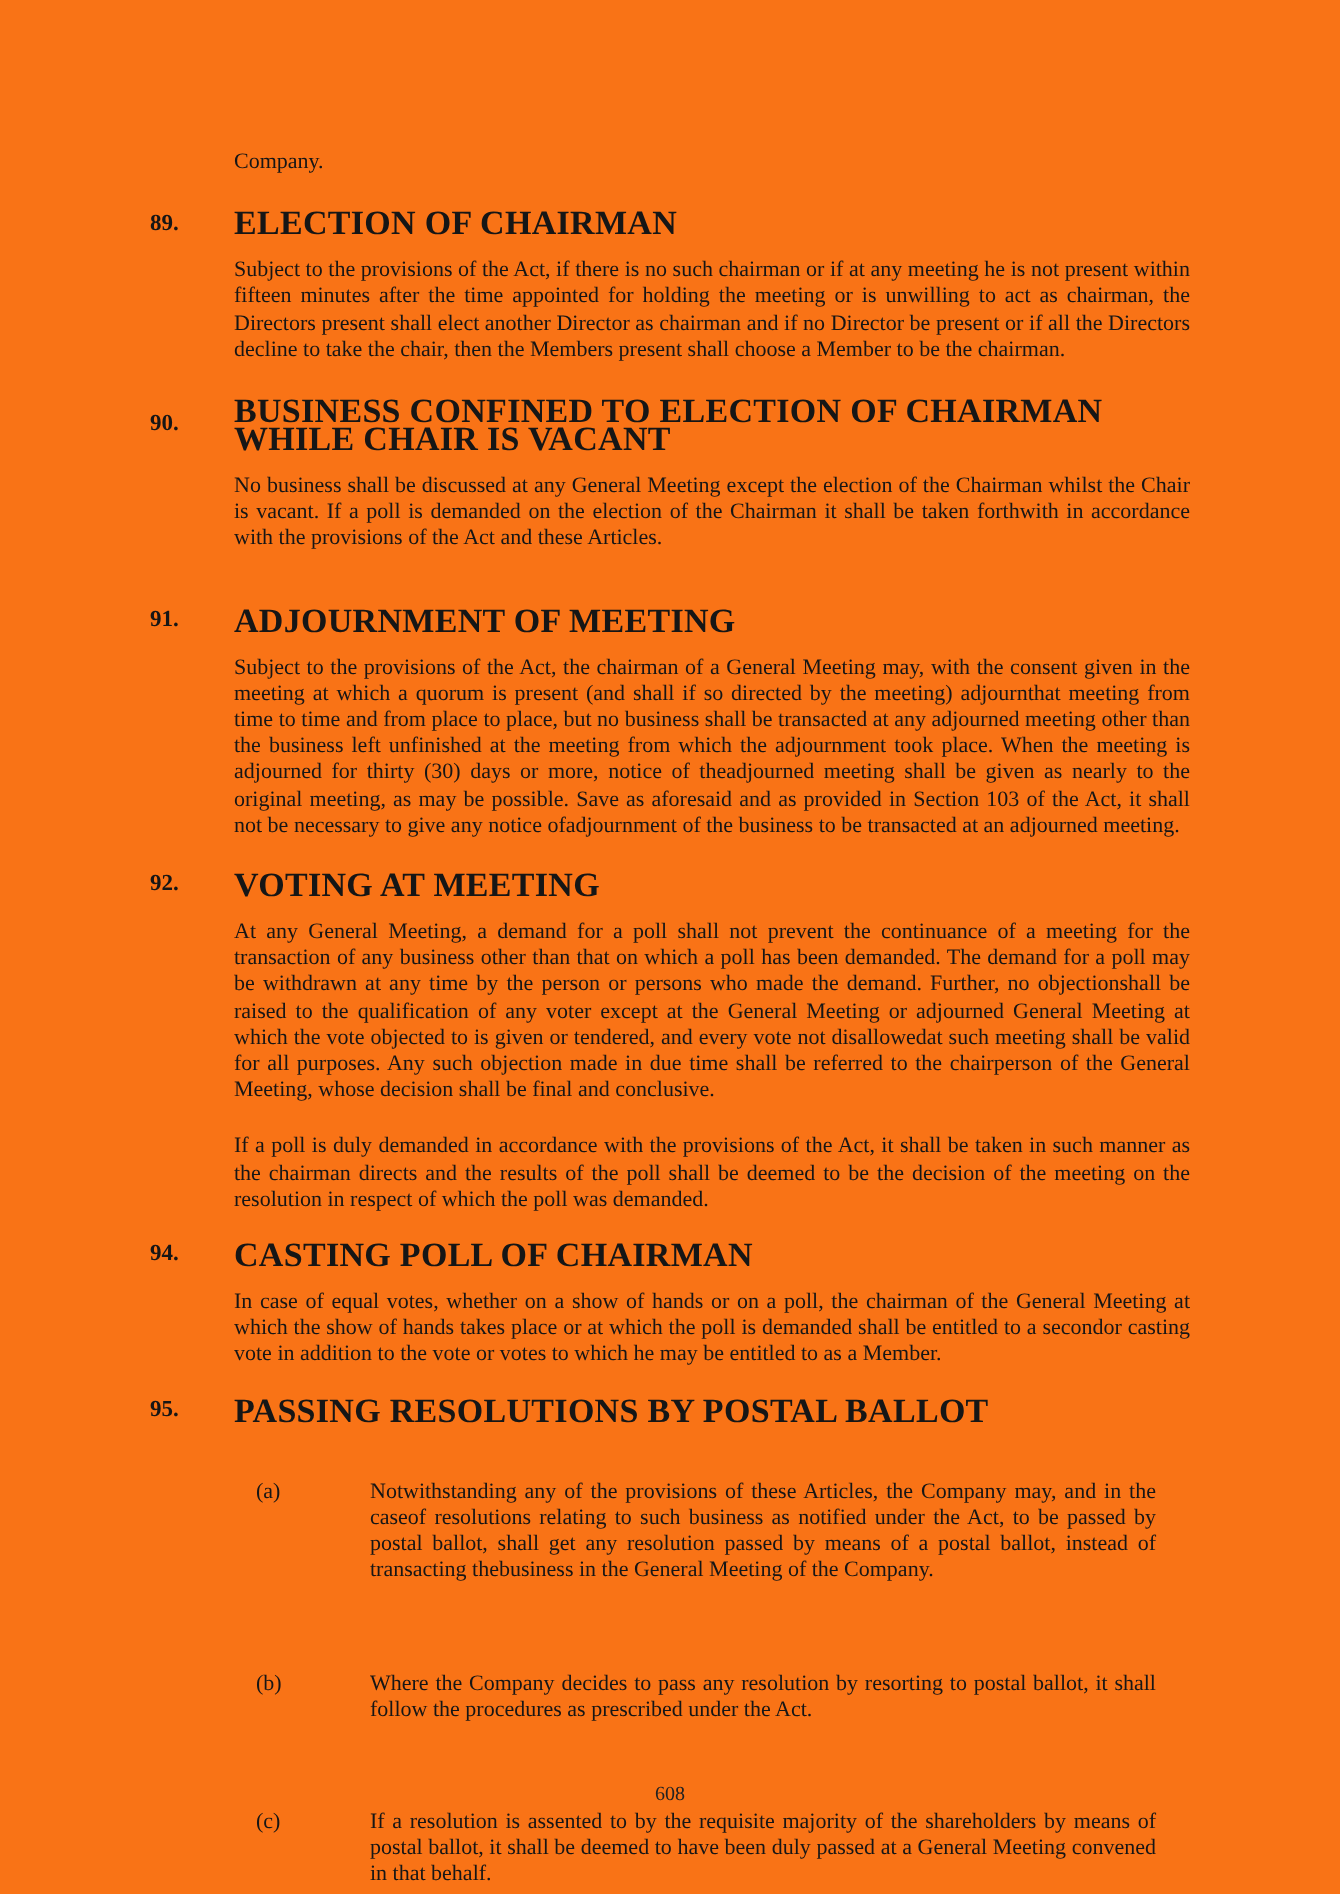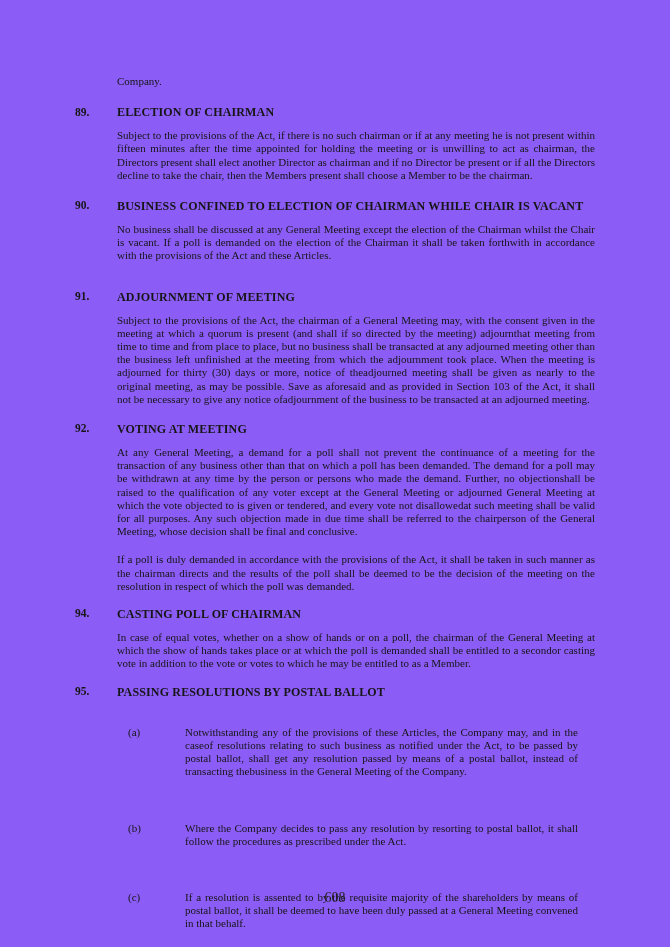--- a/index.html
+++ b/index.html
@@ -4,21 +4,21 @@
 <style>
   html, body {
     margin: 0;
     padding: 0;
     background: #ffffff;
   }
   .page {
     position: relative;
     width: 670px;
     height: 947px;
-    background: #8b5cf6;
+    background: #f97316;
     color: #161616;
     font-family: "Liberation Serif", "DejaVu Serif", serif;
     font-size: 11px;
     line-height: 13.2px;
     box-sizing: border-box;
     padding: 75px 75px 0 75px;
     overflow: hidden;
   }
   .intro {
     margin: 0 0 0 42px;
@@ -38,21 +38,21 @@
     font-family: Liberation Serif, serif;
   }
   .num {
     width: 42px;
     flex: none;
     font-weight: 700;
     font-size: 11.5px;
   }
   .heading {
     margin: 0;
-    font-size: 12px;
+    font-size: 17px;
     font-weight: 700;
     letter-spacing: 0.15px;
     line-height: 14px;
   }
   .body-block {
     margin-left: 42px;
     margin-top: 10px;
   }
   .para {
     margin: 0 0 16px 0;
@@ -74,21 +74,21 @@
     margin: 17px;
     flex: 1;
     text-align: justify;
   }
   .page-number {
     position: absolute;
     top: 891px;
     left: 0;
     width: 100%;
     text-align: center;
-    font-size: 14px;
+    font-size: 10px;
     color: #222222;
   }
 </style>
 </head>
 <body>
 
 <main class="page">
   <p class="intro">Company.</p>
 
   <div id="sections">

